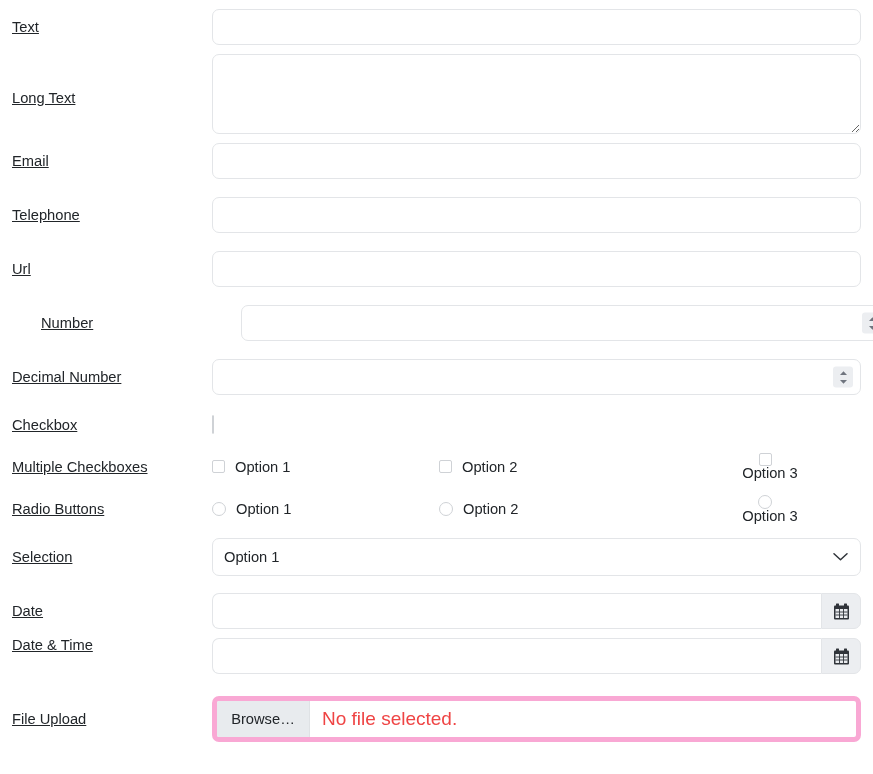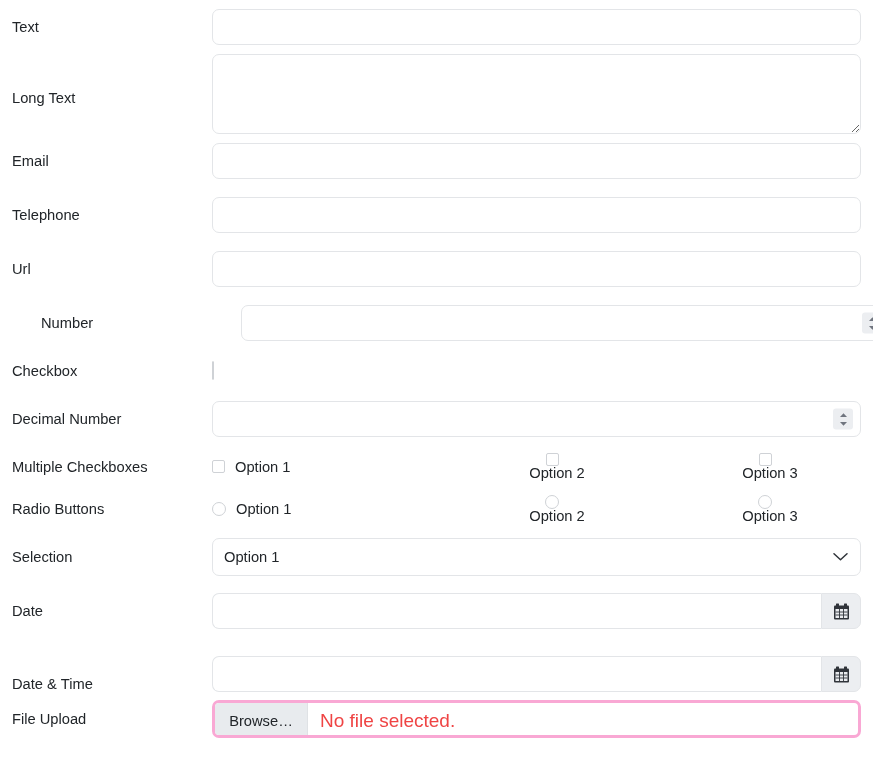--- a/index.html
+++ b/index.html
@@ -28,20 +28,21 @@
 
   .label-cell {
     width: 212px;
     flex: 0 0 212px;
     padding-left: 12px;
     padding-right: 8px;
     color: #212529;
     font-size: 14.7px;
     line-height: 1;
     white-space: nowrap;
+    text-decoration: underline;
   }
 
   .control-cell {
     flex: 1 1 auto;
     width: 661px;
     padding-right: 12px;
   }
 
   
   .txt {
@@ -99,21 +100,21 @@
     display: flex;
     align-items: center;
     width: 661px;
   }
   .opt {
     display: flex;
     align-items: center;
     flex: 0 0 auto;
   }
   .opt.c1 { width: 227px; }
-  .opt.c2 { width: 226px; flex-direction: column; }
+  .opt.c2 { width: 226px; }
   .opt.c3 { width: 200px; flex-direction: column; }
 
   .box {
     width: 13px;
     height: 13px;
     border: 1px solid #cfd2d6;
     border-radius: 2px;
     background: #fff;
     flex: 0 0 13px;
   }
@@ -194,22 +195,22 @@
     justify-content: center;
     padding: 0;
     cursor: pointer;
   }
   .cal-btn svg { display: block; }
 
   
   .file-group {
     display: flex;
     width: 649px;
-    height: 38px;
-    border: 3px solid #f9a8d4;
+    height: 46px;
+    border: 5px solid #f9a8d4;
     border-radius: 7px;
     background: #ffffff;
     overflow: hidden;
   }
   .browse-btn {
     flex: 0 0 93px;
     width: 93px;
     height: 36px;
     background: #e8ebee;
     border: none;
@@ -282,41 +283,41 @@
               <path d="M4.5 0.8 L8 4.6 L1 4.6 Z" fill="#70757f"></path>
             </svg>
           <svg width="9" height="6" viewBox="0 0 9 6">
               <path d="M4.5 5.2 L1 1.4 L8 1.4 Z" fill="#70757f"></path>
             </svg>
         </span>
       </div>
     </div>
   </div>
 
-  <div class="row" style="height:42px;align-items:center;">
-    <div class="label-cell">Checkbox</div>
-    <div class="control-cell">
-      <span class="box"></span>
-    </div>
-  </div>
-
   <div class="row" style="height:54px;align-items:center;">
     <div class="label-cell">Decimal Number</div>
     <div class="control-cell">
       <div class="num-wrap">
         <input class="txt" type="text" value="" placeholder="" style="">
         <span class="spinner">
           <svg width="9" height="6" viewBox="0 0 9 6">
               <path d="M4.5 0.8 L8 4.6 L1 4.6 Z" fill="#70757f"></path>
             </svg>
           <svg width="9" height="6" viewBox="0 0 9 6">
               <path d="M4.5 5.2 L1 1.4 L8 1.4 Z" fill="#70757f"></path>
             </svg>
         </span>
       </div>
+    </div>
+  </div>
+
+  <div class="row" style="height:42px;align-items:center;">
+    <div class="label-cell">Checkbox</div>
+    <div class="control-cell">
+      <span class="box"></span>
     </div>
   </div>
 
   <div class="row" style="height:42px;align-items:center;">
     <div class="label-cell">Multiple Checkboxes</div>
     <div class="control-cell">
       <div class="opt-row">
         <div class="opt c1">
           <span class="box"></span>
           <span class="opt-label">Option 1</span>
@@ -389,21 +390,21 @@
                 <line x1="6.5" y1="6" x2="6.5" y2="15"></line>
                 <line x1="10.5" y1="6" x2="10.5" y2="15"></line>
               </g>
             </svg>
           </span>
         </button>
       </div>
     </div>
   </div>
 
-  <div class="row" style="height:54px;align-items:flex-end;">
+  <div class="row" style="height:54px;align-items:flex-start;">
     <div class="label-cell">Date &amp; Time</div>
     <div class="control-cell">
       <div class="date-group">
         <input class="date-input" type="text" value="" placeholder="" style="">
         <button class="cal-btn">
           <span>
             <svg width="17" height="17" viewBox="0 0 17 17">
               <rect x="3" y="0.5" width="3" height="3.2" rx="0.5" fill="#30343a"></rect>
               <rect x="11" y="0.5" width="3" height="3.2" rx="0.5" fill="#30343a"></rect>
               <rect x="1" y="2.5" width="15" height="14" rx="1" fill="#30343a"></rect>

